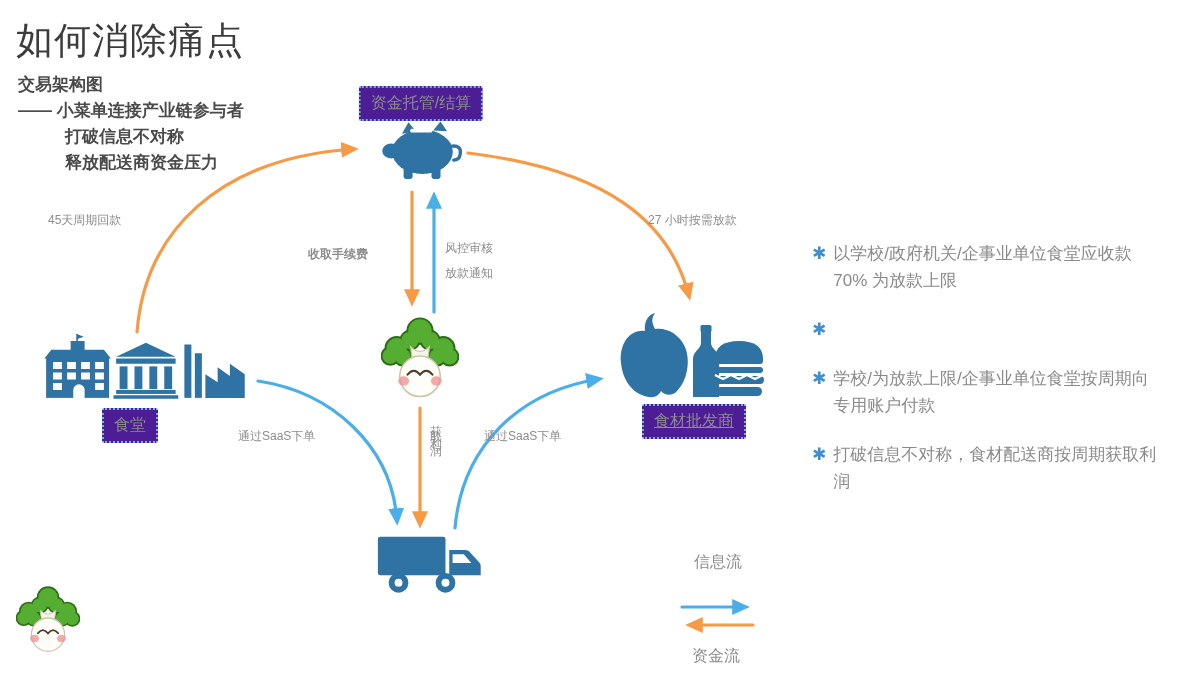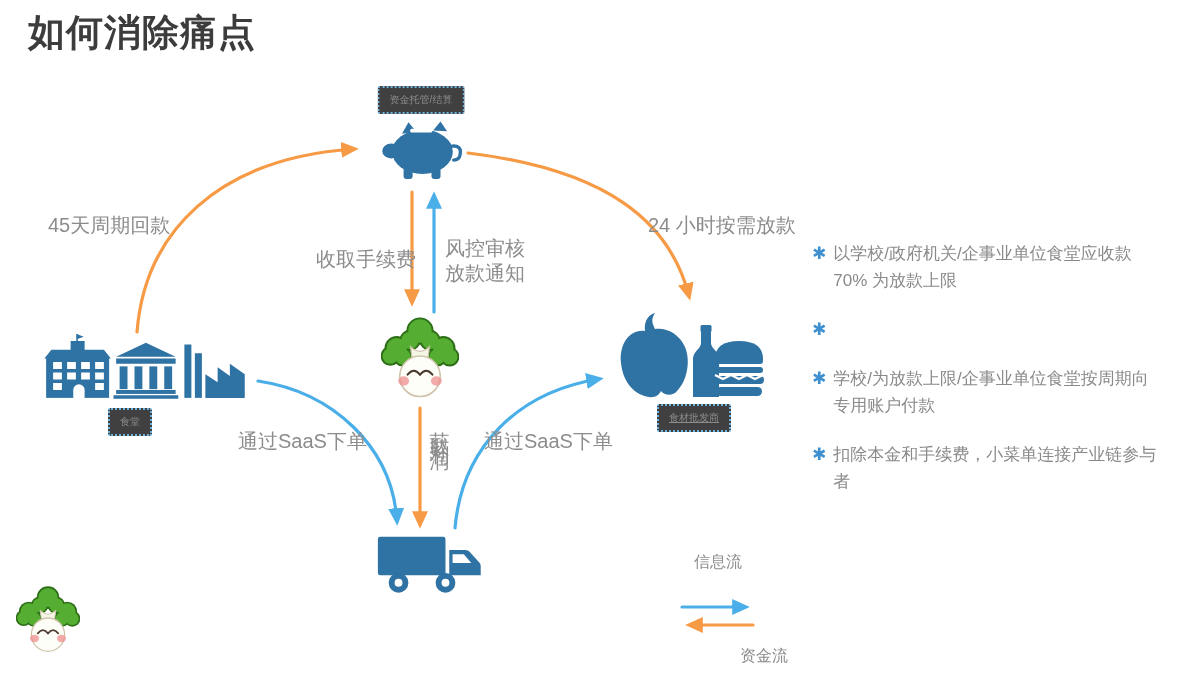--- a/index.html
+++ b/index.html
@@ -18,22 +18,22 @@
   }
   *{margin:0;padding:0;box-sizing:border-box;}
   html,body{width:1200px;height:675px;}
   body{
     font-family:"Liberation Sans","DejaVu Sans",sans-serif;
     background:#fff;overflow:hidden;
   }
   .slide{position:relative;width:1200px;height:675px;background:#fff;}
 
   .title{
-    position:absolute;left:16px;top:8px;
-    font-size:37px;font-weight:bold;color:var(--text-dark);letter-spacing:1px;margin-left:12px;
+    position:absolute;left:16px;top:16px;
+    font-size:37px;font-weight:normal;color:var(--text-dark);letter-spacing:1px;
   }
   .subtitle{
     position:absolute;left:18px;top:72px;
     font-size:17px;font-weight:bold;color:#4A4A4A;line-height:26px;
   }
   .subtitle .indent{padding-left:47px;}
 
   svg.wires{position:absolute;left:0;top:0;width:1200px;height:675px;}
   .wire{fill:none;stroke-width:3.2px;stroke-linecap:round;}
   .s-orange{stroke:var(--arrow-orange);}
@@ -49,25 +49,25 @@
   .s-face{stroke:var(--face-stroke);}
   .f-cheek{fill:var(--cheek-pink);}
   .eye{fill:none;stroke:#4A3A30;stroke-width:2.6px;stroke-linecap:round;}
   .stemfill{fill:#F3F7E4;}
   .tail{fill:none;stroke:var(--icon-blue);stroke-width:4px;stroke-linecap:round;}
 
   .node-icon{position:absolute;}
   .node-label{
     position:absolute;transform:translateX(-50%);
     border:2px dotted var(--label-border);border-radius:2px;
-    color:var(--text-gray);font-size:10px;
-    padding:5px 10px;white-space:nowrap;background:#404040;
+    color:var(--text-gray);font-size:16px;
+    padding:5px 10px;white-space:nowrap;background:#4c1d95;
   }
   .edge-label{
-    position:absolute;color:var(--text-gray);font-size:20px;white-space:nowrap;text-align:center;
+    position:absolute;color:var(--text-gray);font-size:12px;white-space:nowrap;text-align:center;
   }
   .edge-label.two-line{white-space:pre-line;line-height:25px;}
   .edge-label.vertical{
     writing-mode:vertical-rl;letter-spacing:6px;white-space:normal;
   }
 
   .notes{position:absolute;left:812px;top:240px;width:352px;}
   .note{
     display:flex;align-items:flex-start;gap:7px;
     color:#8A8A8A;font-size:17px;line-height:27px;margin-bottom:22px;
@@ -115,20 +115,26 @@
         <circle class="f-face s-face" cx="50" cy="82" r="26" stroke-width="2"></circle>
         <path class="eye" d="M34,80 q8,-10 16,0"></path>
         <path class="eye" d="M50,80 q8,-10 16,0"></path>
         <ellipse class="f-cheek" cx="29" cy="88" rx="7" ry="6" opacity="0.75"></ellipse>
         <ellipse class="f-cheek" cx="71" cy="88" rx="7" ry="6" opacity="0.75"></ellipse>
       </g>
     </defs>
   </svg>
 
   <h1 class="title">如何消除痛点</h1>
+  <div class="subtitle">
+    <div>交易架构图</div>
+    <div>—— 小菜单连接产业链参与者</div>
+    <div class="indent">打破信息不对称</div>
+    <div class="indent">释放配送商资金压力</div>
+  </div>
 
   <svg class="wires" viewBox="0 0 1200 675">
     <defs>
       <marker id="ah-o" markerWidth="5.5" markerHeight="5" refX="4" refY="2.5" orient="auto">
         <path d="M0,0 L5.5,2.5 L0,5 Z" class="f-orange"></path>
       </marker>
       <marker id="ah-b" markerWidth="5.5" markerHeight="5" refX="4" refY="2.5" orient="auto">
         <path d="M0,0 L5.5,2.5 L0,5 Z" class="f-ablue"></path>
       </marker>
     </defs>
@@ -225,46 +231,46 @@
       <path d="M78,18 h17 c2,0 3.5,0.8 4.6,2 l10.4,11.5 c1,1.1 1.5,2.5 1.5,4 v9.5 h-33.5 z"></path>
     </g>
     <path d="M81.5,22.5 h12 l8,9.5 h-20 z" class="f-white"></path>
     <circle cx="24" cy="53" r="10.5" class="f-blue"></circle>
       <circle cx="24" cy="53" r="4.2" class="f-white"></circle>
     <circle cx="74" cy="53" r="10.5" class="f-blue"></circle>
       <circle cx="74" cy="53" r="4.2" class="f-white"></circle>
   </svg>
 
   <div class="edge-label" style="left:48px;top:212px;">45天周期回款</div>
-  <div class="edge-label" style="left:316px;top:246px;">收取手续费</div>
+  <div class="edge-label" style="left:308px;top:246px;font-weight:bold;">收取手续费</div>
   <div class="edge-label two-line" style="left:445px;top:236px;">风控审核
 放款通知</div>
-  <div class="edge-label" style="left:648px;top:212px;">24 小时按需放款</div>
+  <div class="edge-label" style="left:648px;top:212px;">27 小时按需放款</div>
   <div class="edge-label" style="left:238px;top:428px;">通过SaaS下单</div>
   <div class="edge-label" style="left:484px;top:428px;">通过SaaS下单</div>
   <div class="edge-label vertical" style="left:427px;top:416px;">获取利润</div>
 
   <div class="notes">
     <div class="note">
       <span class="star">✱</span>
       <span>以学校/政府机关/企事业单位食堂应收款 70% 为放款上限</span>
     </div>
     <div class="note">
       <span class="star">✱</span>
     </div>
     <div class="note">
       <span class="star">✱</span>
       <span>学校/为放款上限/企事业单位食堂按周期向专用账户付款</span>
     </div>
     <div class="note">
       <span class="star">✱</span>
-      <span>扣除本金和手续费，小菜单连接产业链参与者</span>
+      <span>打破信息不对称，食材配送商按周期获取利润</span>
     </div>
   </div>
 
   <div class="legend-label" style="left:718px;top:552px;">信息流</div>
-  <div class="legend-label" style="left:716px;top:646px;margin-left:48px;">资金流</div>
+  <div class="legend-label" style="left:716px;top:646px;">资金流</div>
 
   <svg class="node-icon" style="left:16px;top:582px;" width="64" height="72" viewBox="0 0 100 112">
     <use href="#mascot"></use>
   </svg>
 
 </div>
 
 </body></html>

